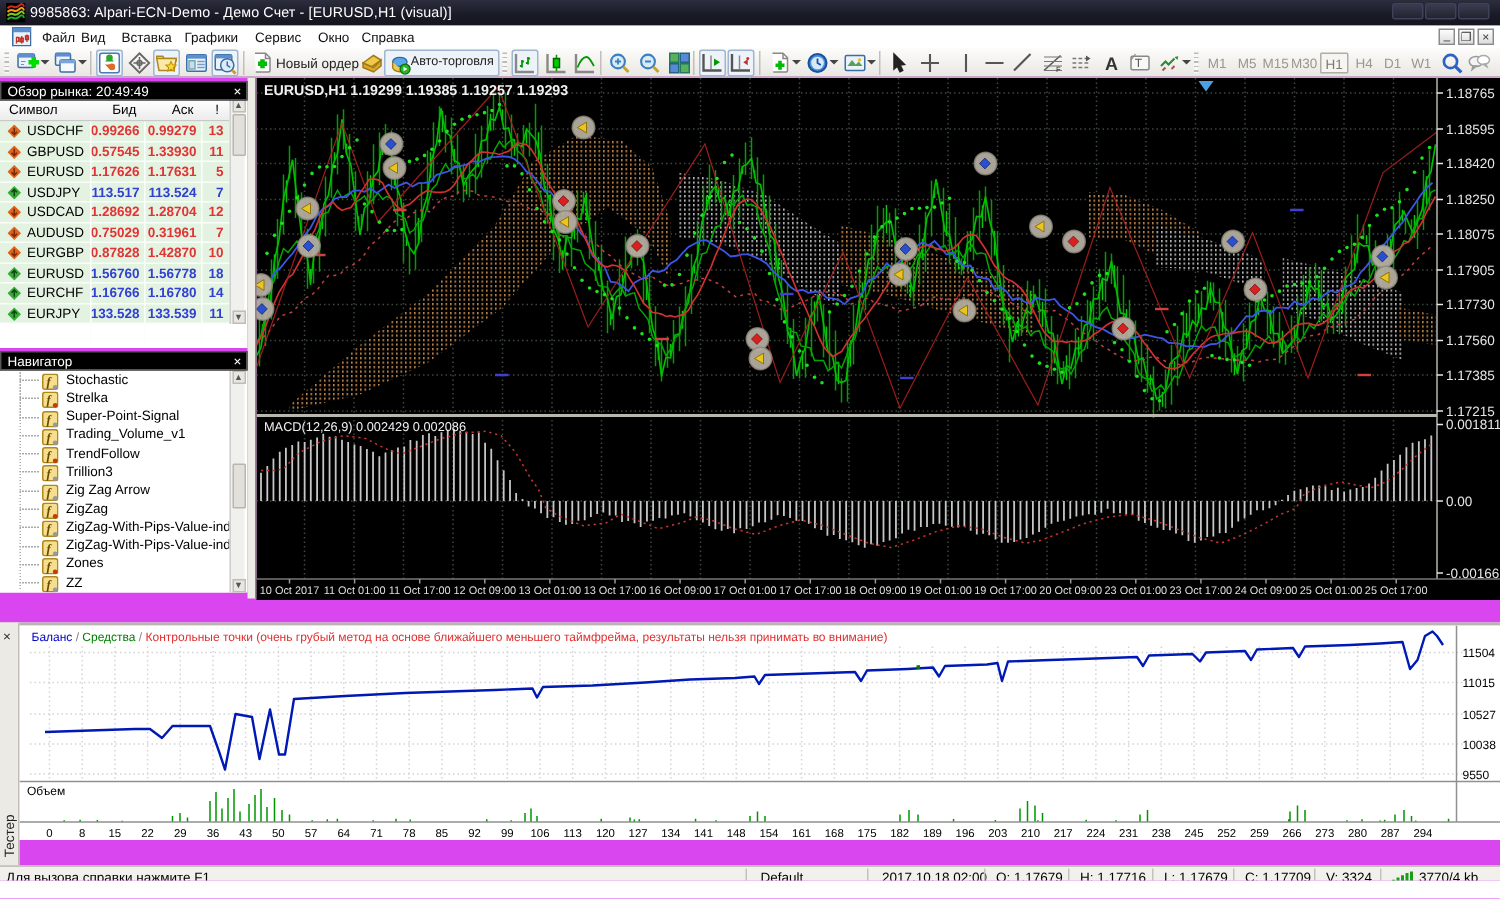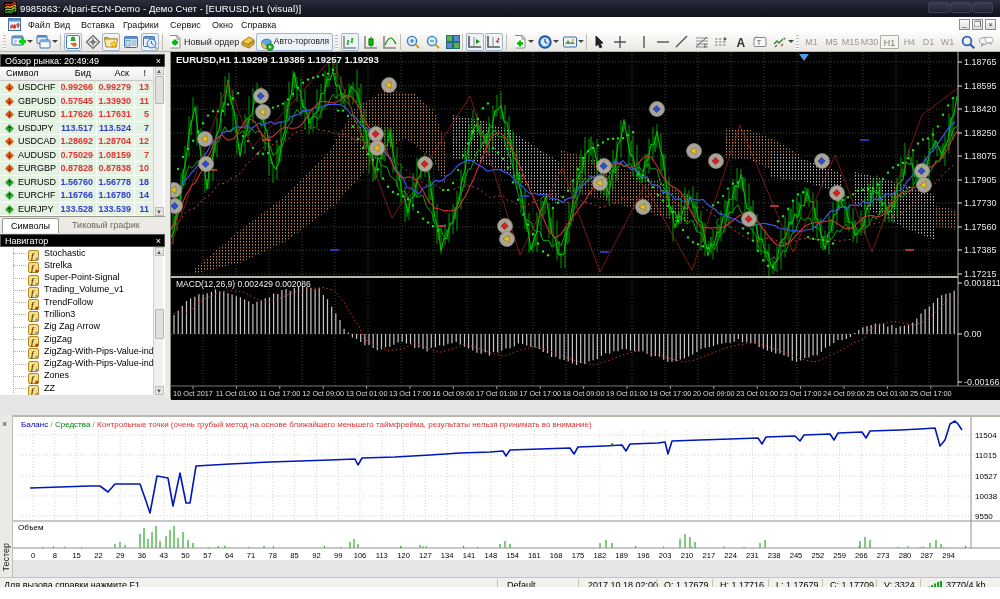--- a/index.html
+++ b/index.html
@@ -1,16 +1,16 @@
 <!DOCTYPE html>
 <html><head><meta charset="utf-8"><title>MT4</title>
 <style>
 *{margin:0;padding:0;box-sizing:border-box}
 html,body{width:1000px;height:599px;overflow:hidden;font-family:"Liberation Sans",sans-serif}
-#app{position:relative;width:1000px;height:587px;background:#e5e5e5;overflow:hidden}
+#app{position:relative;width:1000px;height:587px;background:#d946ef;overflow:hidden}
 #titlebar{position:absolute;left:0;top:0;width:1000px;height:17px;background:linear-gradient(#2c2e3e,#191a26 60%,#14151f);color:#fff;font-size:9.5px}
 #titlebar .tt{position:absolute;left:20px;top:3px;letter-spacing:0.1px}
 #logo{position:absolute;left:4px;top:2px}
 .wbtn{position:absolute;top:2px;width:21px;height:11px;background:linear-gradient(#3a3c50,#23242f);border:1px solid #40425a;border-radius:2px}
 #menubar{position:absolute;left:0;top:17px;width:1000px;height:15px;background:#fff;font-size:9px;color:#111}
 #menubar span.mi{position:absolute;top:3px}
 #mdiico{position:absolute;left:8px;top:1px}
 .mdib{position:absolute;top:2px;width:11px;height:11px;border:1px solid #8a8a8a;background:linear-gradient(#fdfdfd,#dcdcdc);color:#333;font-size:8px;line-height:9px;text-align:center}
 #toolbar{position:absolute;left:0;top:32px;width:1000px;height:20px;background:linear-gradient(#fcfcfb,#e9e7e2);border-bottom:1px solid #b8b5ad}
 .ti{position:absolute;top:1px;height:18px;padding-top:1px;text-align:center;white-space:nowrap}
@@ -350,31 +350,31 @@
           <span class="mwv dn" style="right:22px">1.28704</span>
           <span class="mwv dn" style="right:4px">12</span>
         </div>
 <div class="mwrow">
           <span class="mwi"><svg width="9" height="9" viewBox="0 0 9 9">
               <path d="M4.5 0L9 4.5 4.5 9 0 4.5z" fill="#e0621c"></path>
               <path d="M4.5 2.2v4.4M2.7 4.8l1.8 2 1.8-2" stroke="#7a2a00" stroke-width="1" fill="none"></path>
             </svg></span>
           <span class="mws">AUDUSD</span>
           <span class="mwv dn" style="right:60px">0.75029</span>
-          <span class="mwv dn" style="right:22px">1.08159</span>
+          <span class="mwv dn" style="right:22px">0.31961</span>
           <span class="mwv dn" style="right:4px">7</span>
         </div>
 <div class="mwrow">
           <span class="mwi"><svg width="9" height="9" viewBox="0 0 9 9">
               <path d="M4.5 0L9 4.5 4.5 9 0 4.5z" fill="#e0621c"></path>
               <path d="M4.5 2.2v4.4M2.7 4.8l1.8 2 1.8-2" stroke="#7a2a00" stroke-width="1" fill="none"></path>
             </svg></span>
           <span class="mws">EURGBP</span>
           <span class="mwv dn" style="right:60px">0.87828</span>
-          <span class="mwv dn" style="right:22px">0.87838</span>
+          <span class="mwv dn" style="right:22px">1.42870</span>
           <span class="mwv dn" style="right:4px">10</span>
         </div>
 <div class="mwrow">
           <span class="mwi"><svg width="9" height="9" viewBox="0 0 9 9">
               <path d="M4.5 0L9 4.5 4.5 9 0 4.5z" fill="#3aaa3a"></path>
               <path d="M4.5 6.8V2.4M2.7 4.2l1.8-2 1.8 2" stroke="#0c4a0c" stroke-width="1" fill="none"></path>
             </svg></span>
           <span class="mws">EURUSD</span>
           <span class="mwv up" style="right:60px">1.56760</span>
           <span class="mwv up" style="right:22px">1.56778</span>
@@ -401,24 +401,20 @@
           <span class="mwv up" style="right:4px">11</span>
         </div>
  <div class="colsep" style="left:60px"></div>
         <div class="colsep" style="left:96px"></div>
         <div class="colsep" style="left:134px"></div>
  </div>
  <div class="vscroll" style="left:153px;top:12px;height:150px">
    <div class="sarrow" style="top:0">▲</div>
    <div class="vthumb" style="top:10px;height:28px"></div>
    <div class="sarrow" style="bottom:0">▼</div>
- </div>
- <div class="ptabs" style="top:162px">
-   <div class="ptab on" style="left:2px">Символы</div>
-   <div class="ptab" style="left:64px">Тиковый график</div>
  </div>
 </div>
 
 <div class="phead" style="top:234px">Навигатор<span class="x">×</span></div>
 <div id="navpanel">
  <div id="navbody">
  <div class="treev"></div>
 <div class="navrow">
           <span class="navi"><svg width="11" height="11" viewBox="0 0 11 11">
               <rect x="0.5" y="0.5" width="10" height="10" rx="1.5" fill="#f5de8e" stroke="#b08820"></rect>

